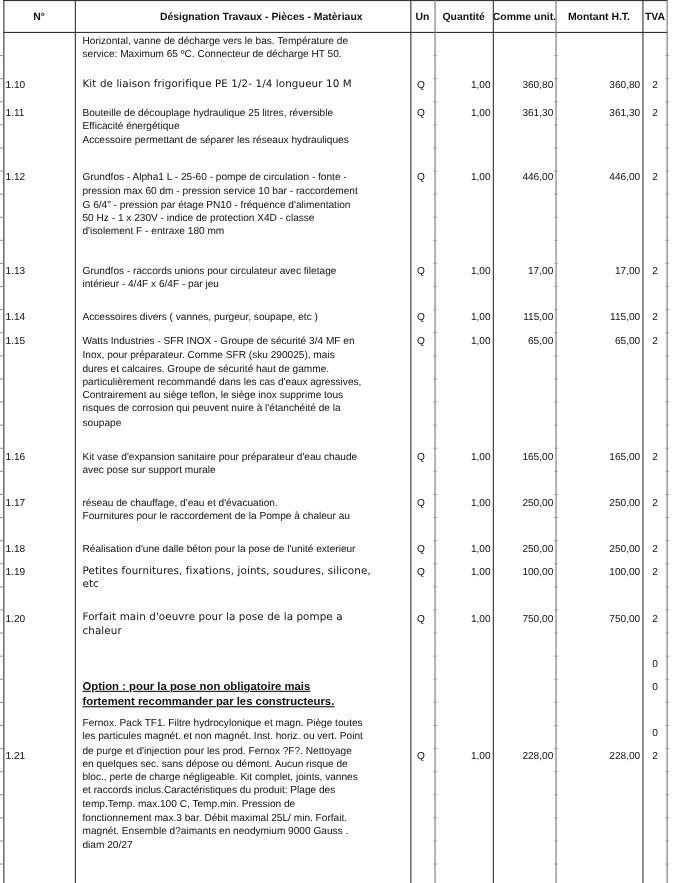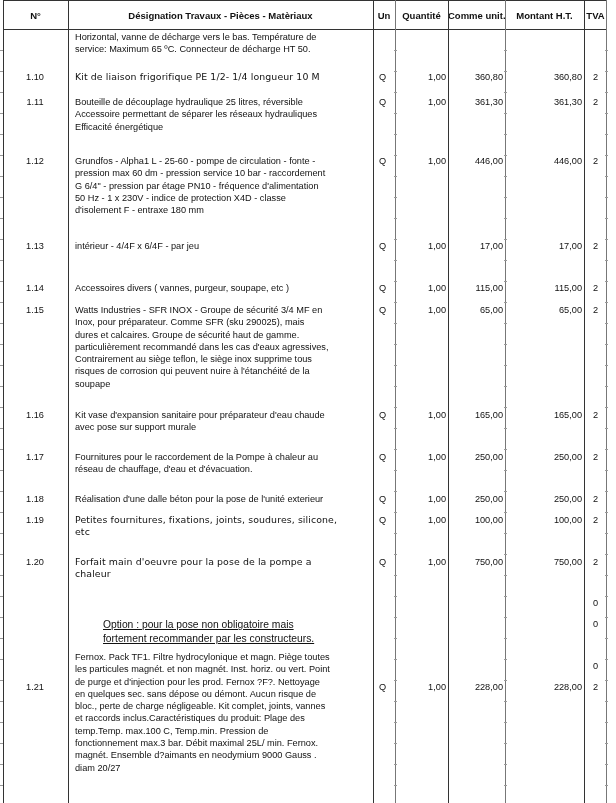--- a/index.html
+++ b/index.html
@@ -7,34 +7,34 @@
          font-family:"Liberation Sans", sans-serif; color:#111; }
   .tbl { position:absolute; left:3px; top:0; width:604px; height:803px; }
   .hdr { position:absolute; top:0; left:0; height:28px; width:604px;
          border-top:1px solid #333; border-bottom:1px solid #333; }
   .hcell { position:absolute; top:0; height:28px; line-height:30px;
            font-weight:bold; font-size:9.5px; text-align:center; white-space:nowrap; }
   .vline { position:absolute; top:0; height:803px; width:1px; background:#333; }
   .vline.light { background:#777; }
   .tick { position:absolute; width:3px; height:1px; background:#999; }
   .cell { position:absolute; font-size:9.2px; line-height:12.3px; white-space:nowrap; }
-  .num { text-align:center; width:60px; }
+  .num { text-align:left; width:60px; }
   .r { text-align:right; }
   .desc { left:72px; width:298px; white-space:normal; }
   .mono { font-family:"DejaVu Sans", sans-serif; font-size:9.4px; letter-spacing:0.1px; }
-  .opt { font-weight:normal; text-decoration:underline; font-size:10.3px; line-height:14px;margin-left:28px; }
+  .opt { font-weight:bold; text-decoration:underline; font-size:10.3px; line-height:14px; }
 </style>
 </head>
 <body>
 
 <div class="tbl">
 
   <div class="hdr">
     <div class="hcell" style="left:0;width:65px">N°</div>
-    <div class="hcell" style="left:65px;width:305px">Désignation Travaux - Pièces - Matèriaux</div>
+    <div class="hcell" style="left:82px;width:305px">Désignation Travaux - Pièces - Matèriaux</div>
     <div class="hcell" style="left:370px;width:22px">Un</div>
     <div class="hcell" style="left:392px;width:53px">Quantité</div>
     <div class="hcell" style="left:445px;width:57px">Comme unit.</div>
     <div class="hcell" style="left:502px;width:79px">Montant H.T.</div>
     <div class="hcell" style="left:581px;width:23px">TVA</div>
   </div>
 
   <div class="vline" style="left:0"></div>
   <div class="vline" style="left:65px"></div>
   <div class="vline" style="left:370px"></div>
@@ -55,22 +55,22 @@
         <div>Kit de liaison frigorifique PE 1/2- 1/4 longueur 10 M</div>
       </div>
       <div class="cell " style="left:376px;top:71px">Q</div>
       <div class="cell r" style="left:392px;width:51px;top:71px">1,00</div>
       <div class="cell r" style="left:445px;width:55px;top:71px">360,80</div>
       <div class="cell r" style="left:502px;width:77px;top:71px">360,80</div>
       <div class="cell " style="left:581px;width:23px;text-align:center;top:71px">2</div>
       <div class="cell num" style="left:2px;top:96px">1.11</div>
       <div class="cell desc" style=";top:96px">
         <div>Bouteille de découplage hydraulique 25 litres, réversible</div>
+        <div>Efficacité énergétique</div>
         <div>Accessoire permettant de séparer les réseaux hydrauliques</div>
-        <div>Efficacité énergétique</div>
       </div>
       <div class="cell " style="left:376px;top:96px">Q</div>
       <div class="cell r" style="left:392px;width:51px;top:96px">1,00</div>
       <div class="cell r" style="left:445px;width:55px;top:96px">361,30</div>
       <div class="cell r" style="left:502px;width:77px;top:96px">361,30</div>
       <div class="cell " style="left:581px;width:23px;text-align:center;top:96px">2</div>
       <div class="cell num" style="left:2px;top:155px">1.12</div>
       <div class="cell desc" style=";top:155px">
         <div>Grundfos - Alpha1 L - 25-60 - pompe de circulation - fonte -</div>
         <div>pression max 60 dm - pression service 10 bar - raccordement</div>
@@ -78,20 +78,21 @@
         <div>50 Hz - 1 x 230V - indice de protection X4D - classe</div>
         <div>d'isolement F - entraxe 180 mm</div>
       </div>
       <div class="cell " style="left:376px;top:155px">Q</div>
       <div class="cell r" style="left:392px;width:51px;top:155px">1,00</div>
       <div class="cell r" style="left:445px;width:55px;top:155px">446,00</div>
       <div class="cell r" style="left:502px;width:77px;top:155px">446,00</div>
       <div class="cell " style="left:581px;width:23px;text-align:center;top:155px">2</div>
       <div class="cell num" style="left:2px;top:240px">1.13</div>
       <div class="cell desc" style=";top:240px">
+        <div>Grundfos - raccords unions pour circulateur avec filetage</div>
         <div>intérieur - 4/4F x 6/4F - par jeu</div>
       </div>
       <div class="cell " style="left:376px;top:240px">Q</div>
       <div class="cell r" style="left:392px;width:51px;top:240px">1,00</div>
       <div class="cell r" style="left:445px;width:55px;top:240px">17,00</div>
       <div class="cell r" style="left:502px;width:77px;top:240px">17,00</div>
       <div class="cell " style="left:581px;width:23px;text-align:center;top:240px">2</div>
       <div class="cell num" style="left:2px;top:282px">1.14</div>
       <div class="cell desc" style=";top:282px">
         <div>Accessoires divers ( vannes, purgeur, soupape, etc )</div>
@@ -121,22 +122,22 @@
         <div>Kit vase d'expansion sanitaire pour préparateur d'eau chaude</div>
         <div>avec pose sur support murale</div>
       </div>
       <div class="cell " style="left:376px;top:409px">Q</div>
       <div class="cell r" style="left:392px;width:51px;top:409px">1,00</div>
       <div class="cell r" style="left:445px;width:55px;top:409px">165,00</div>
       <div class="cell r" style="left:502px;width:77px;top:409px">165,00</div>
       <div class="cell " style="left:581px;width:23px;text-align:center;top:409px">2</div>
       <div class="cell num" style="left:2px;top:451px">1.17</div>
       <div class="cell desc" style=";top:451px">
+        <div>réseau de chauffage, d'eau et d'évacuation.</div>
         <div>Fournitures  pour le raccordement de la Pompe à chaleur au</div>
-        <div>réseau de chauffage, d'eau et d'évacuation.</div>
       </div>
       <div class="cell " style="left:376px;top:451px">Q</div>
       <div class="cell r" style="left:392px;width:51px;top:451px">1,00</div>
       <div class="cell r" style="left:445px;width:55px;top:451px">250,00</div>
       <div class="cell r" style="left:502px;width:77px;top:451px">250,00</div>
       <div class="cell " style="left:581px;width:23px;text-align:center;top:451px">2</div>
       <div class="cell num" style="left:2px;top:493px">1.18</div>
       <div class="cell desc" style=";top:493px">
         <div>Réalisation d'une dalle béton pour la pose de l'unité exterieur</div>
       </div>
@@ -167,21 +168,21 @@
       <div class="cell " style="left:581px;width:23px;text-align:center;top:556px">2</div>
       <div class="cell num" style="left:2px;top:681px">1.21</div>
       <div class="cell desc" style=";top:651px">
         <div>Fernox. Pack TF1. Filtre hydrocylonique et magn. Piège toutes</div>
         <div>les particules magnét. et non magnét. Inst. horiz. ou vert. Point</div>
         <div>de purge et d'injection pour les prod. Fernox ?F?. Nettoyage</div>
         <div>en quelques sec. sans dépose ou démont. Aucun risque de</div>
         <div>bloc., perte de charge négligeable. Kit complet, joints, vannes</div>
         <div>et raccords inclus.Caractéristiques du produit: Plage des</div>
         <div>temp.Temp. max.100 C, Temp.min. Pression de</div>
-        <div>fonctionnement max.3 bar. Débit maximal 25L/ min. Fernox.</div>
+        <div>fonctionnement max.3 bar. Débit maximal 25L/ min. Forfait.</div>
         <div>magnét. Ensemble d?aimants en neodymium 9000 Gauss .</div>
         <div>diam 20/27</div>
       </div>
       <div class="cell " style="left:376px;top:681px">Q</div>
       <div class="cell r" style="left:392px;width:51px;top:681px">1,00</div>
       <div class="cell r" style="left:445px;width:55px;top:681px">228,00</div>
       <div class="cell r" style="left:502px;width:77px;top:681px">228,00</div>
       <div class="cell " style="left:581px;width:23px;text-align:center;top:681px">2</div>
     </div>
 

